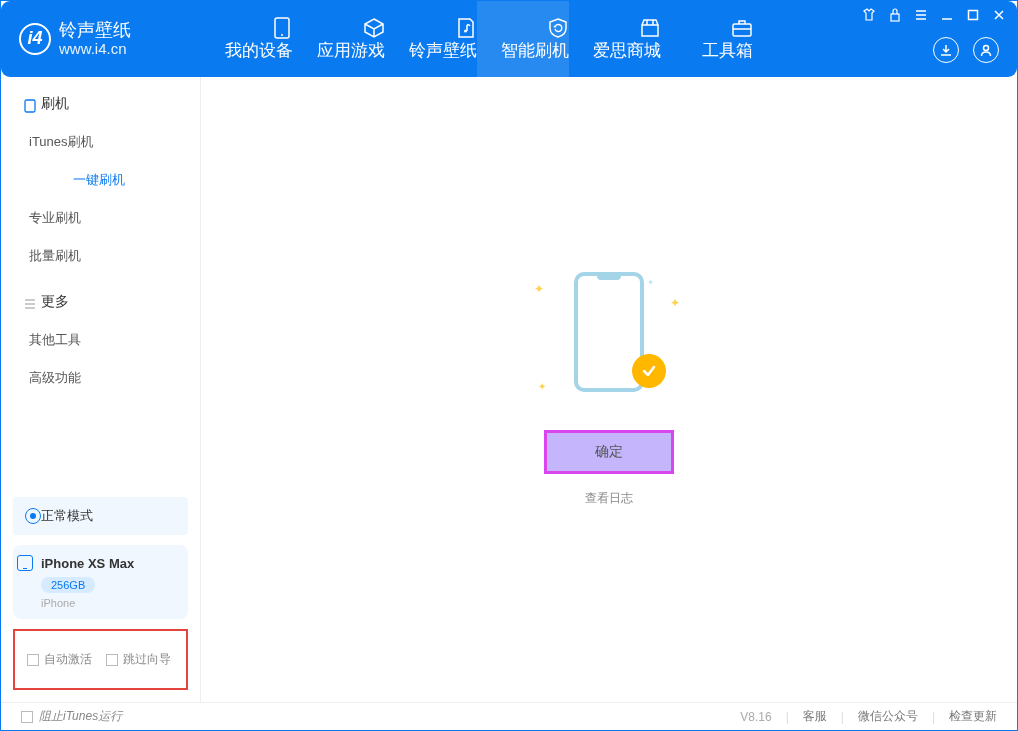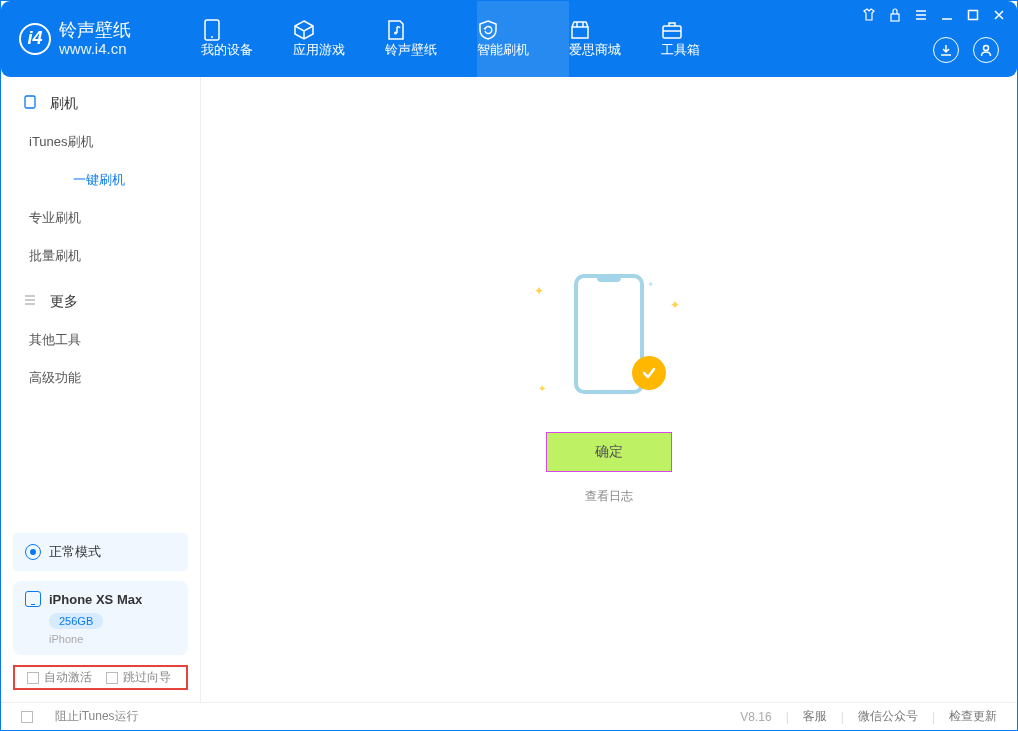--- a/index.html
+++ b/index.html
@@ -6,73 +6,73 @@
 body { background: #fff; width: 1018px; height: 731px; overflow: hidden; border: 1px solid #0a7af0; }
 
 .header { background: #0a7af0; height: 76px; display: flex; align-items: center; color: #fff; position: relative; border-radius: 9px; }
 .logo-area { display: flex; align-items: center; padding: 0 18px; width: 200px; }
 .logo-circle { width: 32px; height: 32px; border: 2.5px solid #fff; border-radius: 50%; display: flex; align-items: center; justify-content: center; font-weight: bold; font-style: italic; font-size: 18px; }
 .logo-text { margin-left: 8px; }
 .logo-title { font-size: 18px; font-weight: 500; line-height: 1.1; }
 .logo-sub { font-size: 15px; opacity: 0.9; }
 
 .tabs { display: flex; height: 100%; }
-.tab { width: 92px; display: flex; flex-direction: column; align-items: flex-start; justify-content: center; cursor: pointer; font-size: 13px; gap: 0; }
+.tab { width: 92px; display: flex; flex-direction: column; align-items: flex-end; justify-content: center; cursor: pointer; font-size: 17px; gap: 0; }
 .tab.active { background: rgba(255,255,255,0.12); }
 .tab-icon { width: 22px; height: 22px; display: flex; align-items: center; justify-content: center; }
 
 .window-controls { position: absolute; top: 6px; right: 10px; display: flex; gap: 10px; align-items: center; }
 .win-btn { width: 16px; height: 16px; display: flex; align-items: center; justify-content: center; cursor: pointer; color: #fff; }
 
 .header-actions { position: absolute; right: 18px; bottom: 14px; display: flex; gap: 14px; }
 .header-action { width: 26px; height: 26px; border: 1.5px solid #fff; border-radius: 50%; display: flex; align-items: center; justify-content: center; cursor: pointer; }
 
 .body { display: flex; height: calc(100% - 76px - 28px); }
 
 .sidebar { width: 200px; border-right: 1px solid #eee; display: flex; flex-direction: column; background: #fff; }
 .side-section { padding: 18px 0 0 0; }
-.side-header { display: flex; align-items: flex-start; gap: 13px; padding: 0 22px 10px; font-size: 14px; color: #333; cursor: pointer; }
+.side-header { display: flex; align-items: flex-end; gap: 4px; padding: 0 22px 10px; font-size: 14px; color: #333; cursor: pointer; }
 .side-header-icon { width: 14px; height: 14px; display: flex; align-items: center; justify-content: center; }
 .side-items { }
 .side-item { padding: 10px 0 10px 28px; font-size: 13px; color: #555; cursor: pointer; }
 .side-item.active { color: #0a7af0; margin-left: 44px; }
 
 .side-bottom { margin-top: auto; padding: 12px; display: flex; flex-direction: column; gap: 10px; }
-.mode-card { background: #f0f7ff; border-radius: 4px; padding: 10px 12px; display: flex; align-items: center; gap: 8px; font-size: 13px; color: #333; cursor: pointer; }
+.mode-card { background: #f0f7ff; border-radius: 4px; padding: 10px 12px; display: flex; align-items: center; font-size: 13px; color: #333; cursor: pointer; }
 .mode-icon { width: 16px; height: 16px; border: 1.5px solid #0a7af0; border-radius: 50%; display:flex; align-items:center; justify-content:center; }
 .mode-icon-dot { width:6px; height:6px; background:#0a7af0; border-radius:50%; }
-.device-card { background: #f0f7ff; border-radius: 8px; padding: 10px 12px; cursor: pointer; }
+.device-card { background: #f0f7ff; border-radius: 8px; padding: 10px 4px; cursor: pointer; }
 .device-row1 { display: flex; align-items: center; gap: 8px; }
 .device-icon { width: 16px; height: 16px; border: 1.5px solid #0a7af0; border-radius: 3px; position:relative; }
 .device-icon::after { content:''; position:absolute; bottom:1px; left:50%; transform:translateX(-50%); width:4px; height:1.5px; background:#0a7af0; }
 .device-name { font-size: 13px; font-weight: 600; color: #333; }
 .device-badge { margin-top: 6px; margin-left: 24px; display: inline-block; background: #d6ebff; color: #0a7af0; font-size: 11px; padding: 2px 10px; border-radius: 10px; }
 .device-type { margin-top: 4px; margin-left: 24px; font-size: 11px; color: #aaa; }
 
-.checkbox-row { border: 2px solid #e4443c; padding: 2px 12px; display: flex; gap: 14px; text-align: center; }
+.checkbox-row { border: 2px solid #e4443c; padding: 20px 12px; display: flex; gap: 14px; text-align: center; }
 .chk { display: flex; align-items: center; gap: 5px; font-size: 12px; color: #888; cursor: pointer; }
 .chk-box { width: 12px; height: 12px; border: 1px solid #bbb; }
 
 .main { flex: 1; display: flex; flex-direction: column; align-items: center; justify-content: center; background: #fff; }
 .illustration { position: relative; width: 130px; height: 130px; margin-bottom: 28px; }
 .phone { width: 70px; height: 120px; border: 4px solid #a3d4e8; border-radius: 10px; background: #fff; margin: 0 auto; position: relative; }
 .phone-notch { position: absolute; top: -4px; left: 50%; transform: translateX(-50%); width: 24px; height: 8px; background: #a3d4e8; border-radius: 0 0 4px 4px; }
 .check-badge { position: absolute; bottom: 14px; right: 8px; width: 34px; height: 34px; background: #ffb700; border-radius: 50%; display: flex; align-items: center; justify-content: center; color: #fff; }
 .sparkle { position: absolute; color: #ffd24d; font-size: 12px; }
 .sparkle.s1 { top: 10px; left: -10px; }
 .sparkle.s2 { top: 24px; right: -6px; }
 .sparkle.s3 { bottom: 10px; left: -6px; font-size: 10px; }
 .sparkle.s4 { top: 6px; right: 20px; font-size: 8px; color: #b5e2f5; }
 
 .success-msg { font-size: 18px; color: #333; margin-bottom: 28px; }
-.confirm-btn { border: 1px solid #d946ef; padding: 10px 48px; font-size: 14px; color: #555; background: #bef264; cursor: pointer; margin-bottom: 16px; }
+.confirm-btn { border: 3px solid #d946ef; padding: 10px 48px; font-size: 14px; color: #555; background: #c4b5fd; cursor: pointer; margin-bottom: 16px; }
 .log-link { font-size: 12px; color: #888; cursor: pointer; }
 
 .footer { height: 28px; border-top: 1px solid #eee; display: flex; align-items: center; padding: 0 20px; font-size: 12px; color: #888; }
-.footer-left { display: flex; align-items: center; gap: 22px; cursor:pointer; }
+.footer-left { display: flex; align-items: center; gap: 6px; cursor:pointer;font-style:italic; }
 .footer-right { margin-left: auto; display: flex; align-items: center; gap: 14px; }
 .footer-link { cursor: pointer; color: #777; }
 .footer-sep { color: #ddd; }
 .version { color: #aaa; }
 
 svg { display: block; }
 </style>
 </head>
 <body>
 

